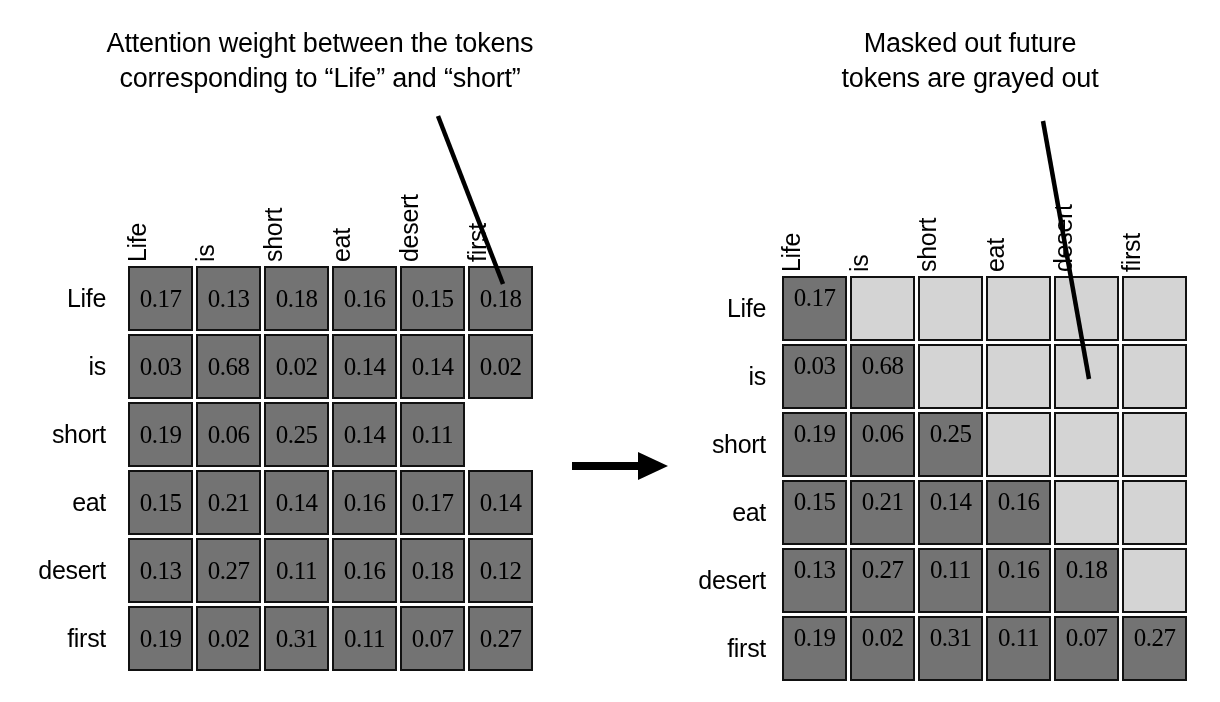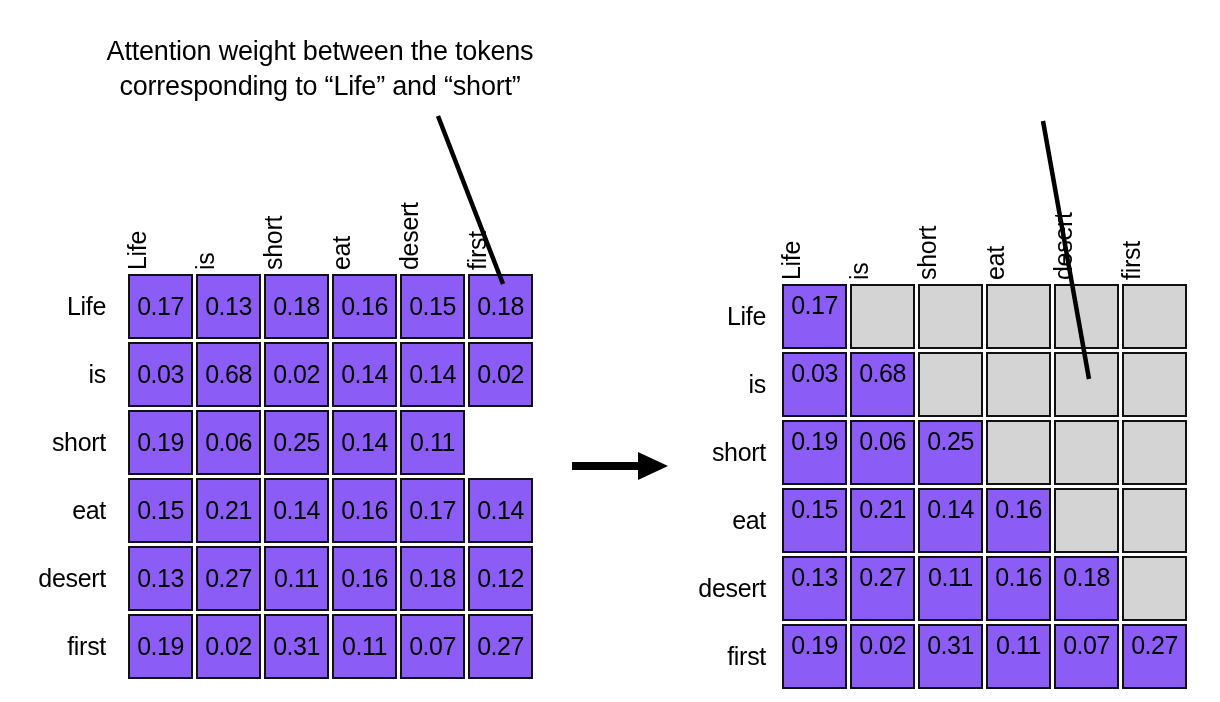--- a/index.html
+++ b/index.html
@@ -6,21 +6,21 @@
   html, body {
     margin: 0; padding: 0;
     background: #ffffff;
   }
   body {
     width: 1220px; height: 702px;
     position: relative; overflow: hidden;
     font-family: "Liberation Sans", sans-serif;
     color: #000000;
   }
-  .panel { position: absolute; top: 8px; height: 624px; }
+  .panel { position: absolute; top: 0; height: 624px; }
   #panel-left  { left: 0;   width: 660px; }
   #panel-right { left: 660px; width: 560px; }
 
   .caption {
     position: absolute;
     text-align: center;
     font-size: 27px;
     line-height: 1.28;
     font-weight: 400;
     letter-spacing: -0.2px;
@@ -40,21 +40,21 @@
     width: 65px; height: 65px;
     border: 2px solid #111111;
     margin-right: 3px;
     display: flex;
     justify-content: center;
     font-size: 25px;
     line-height: 1;
     letter-spacing: -0.5px;
   }
   .grid-row { margin-bottom: 3px; }
-  .cell.blue { background: #8b5cf6; }
+  .cell.blue { background: #737373; font-family: Liberation Serif, serif; }
   .cell.gray { background: #d4d4d4; }
   .cell.valign-mid  { align-items: center; }
   .cell.valign-top  { align-items: flex-start; padding-top: 7px; }
 
   
   .row-labels { position: absolute; }
   #row-labels-left  { left: -8px;  top: 266px; width: 128px; }
   #row-labels-right { left: -10px; top: 276px; width: 130px; }
   .row-label {
     height: 65px; margin-bottom: 3px;
@@ -172,20 +172,22 @@
         <div class="cell blue valign-mid">0.31</div>
         <div class="cell blue valign-mid">0.11</div>
         <div class="cell blue valign-mid">0.07</div>
         <div class="cell blue valign-mid">0.27</div>
       </div>
     </div>
 </div>
 
 <div class="panel" id="panel-right">
 
+  <div class="caption" id="caption-right" style="left:130px;">Masked out future
+tokens are grayed out</div>
 
   <div class="col-labels" id="col-labels-right" style="left:122px;">
       <div class="col-label-slot">
         <div class="col-label">Life</div>
       </div>
       <div class="col-label-slot">
         <div class="col-label">is</div>
       </div>
       <div class="col-label-slot">
         <div class="col-label">short</div>

